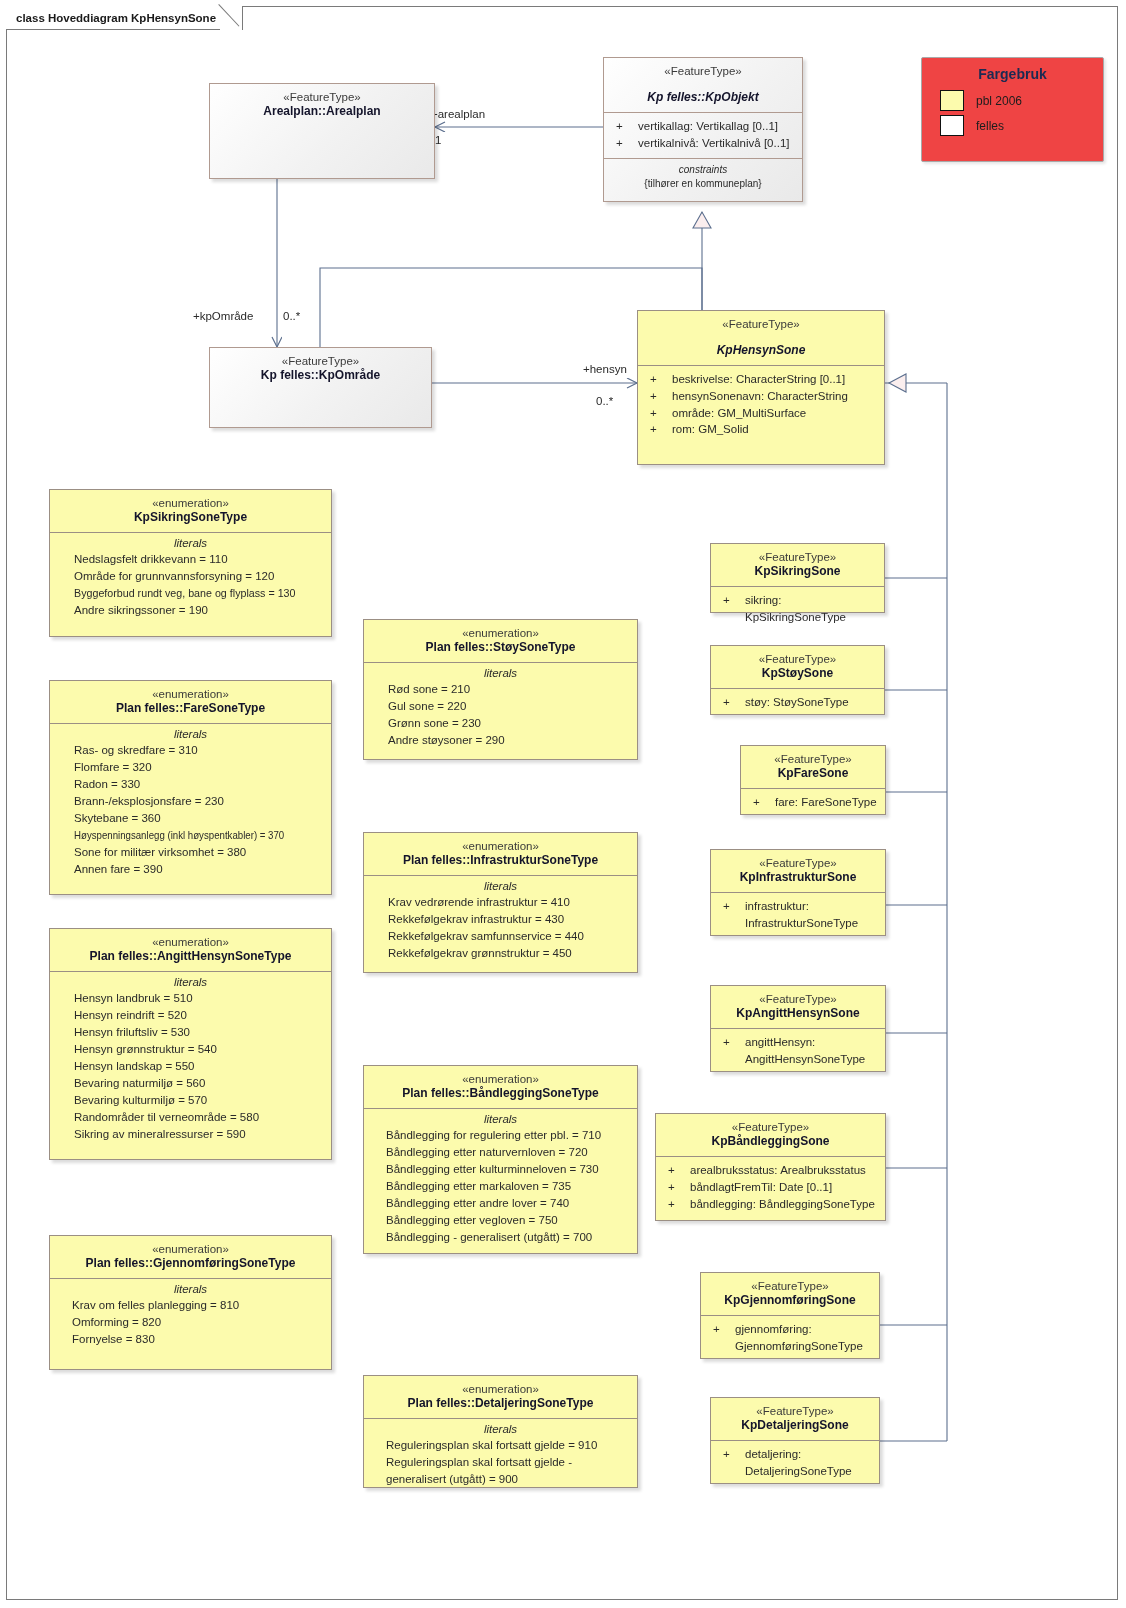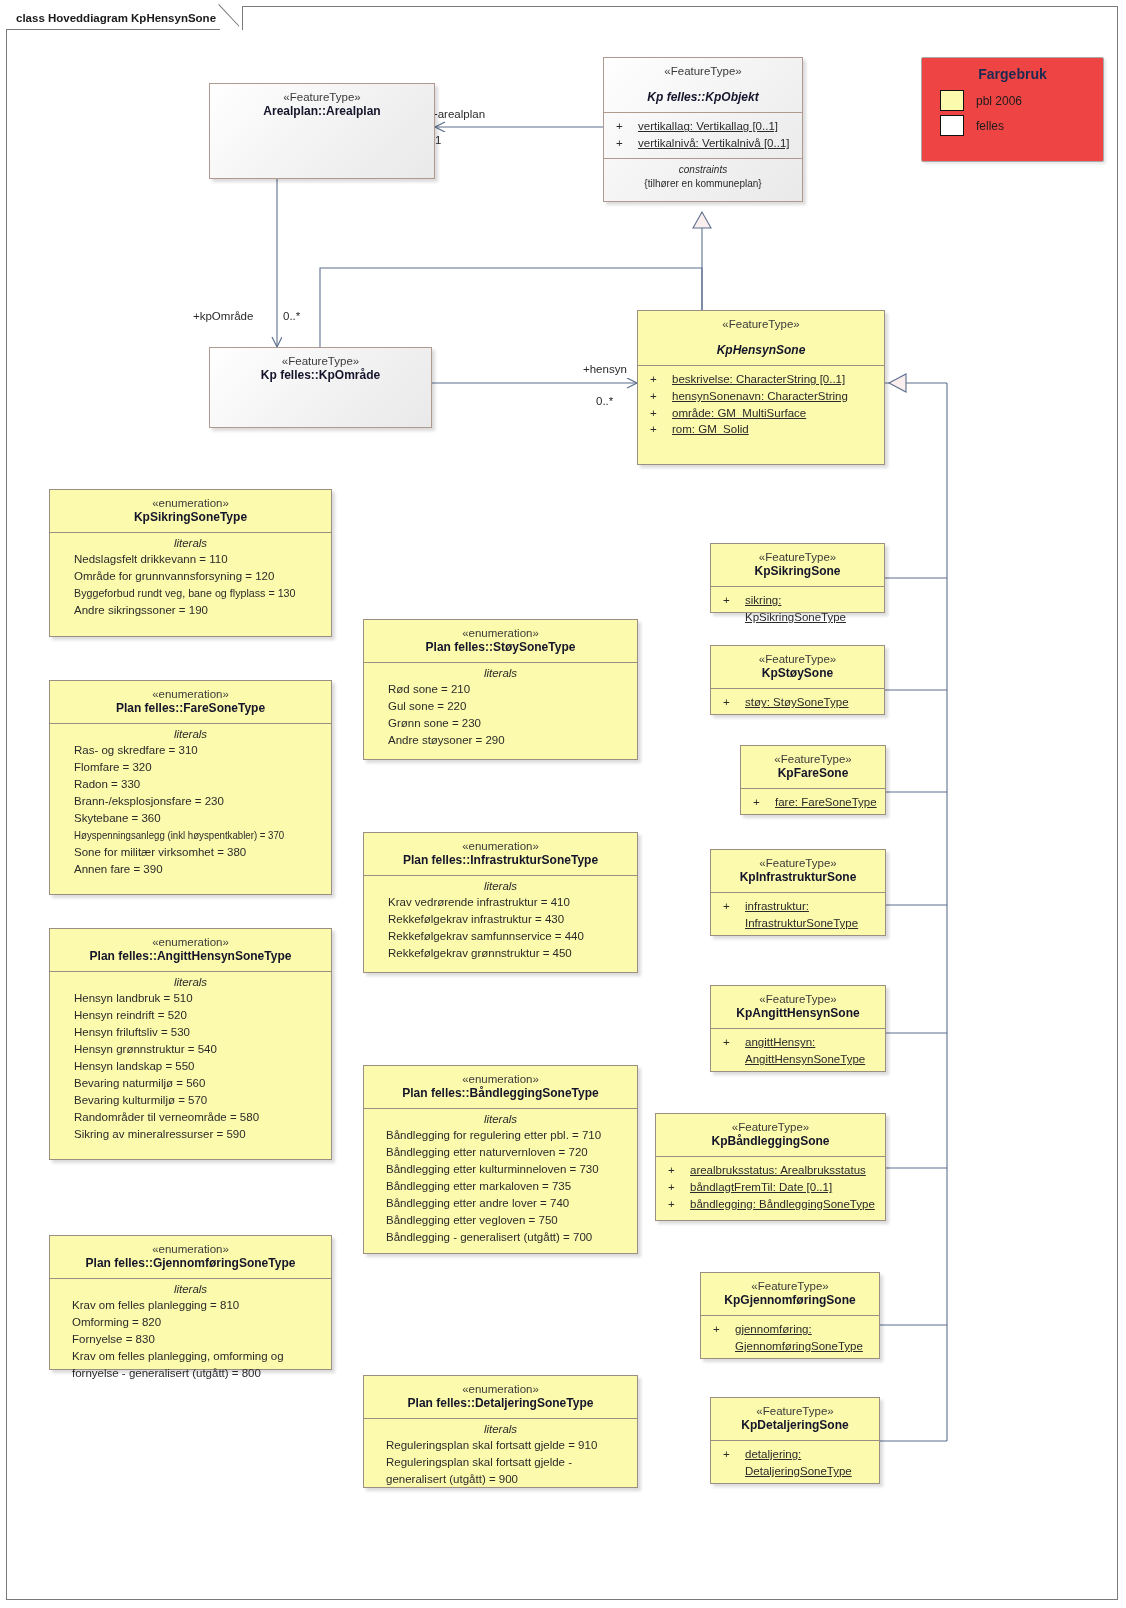--- a/index.html
+++ b/index.html
@@ -30,21 +30,21 @@
   .node.yellow{background:#fcfbad;border-color:#9b8f84;}
   .hdr{padding:6px 6px 7px;text-align:center;line-height:1.25;}
   .stereo{font-size:11.5px;color:#3a3a3a;}
   .cname{font-size:12px;font-weight:bold;color:#14142b;}
   .cname.it{font-style:italic;margin-top:12px;}
   .sep{border-top:1px solid #9b8f84;}
   .sep.white{border-top-color:#b09a90;}
   .attrs{padding:5px 4px 6px 6px;}
   .attr{display:flex;font-size:11.5px;color:#2a2a2a;line-height:1.45;}
   .attr .vis{width:22px;flex:0 0 22px;text-align:left;padding-left:6px;}
-  .attr .txt{flex:1 1 auto;text-decoration:underline;}
+  .attr .txt{flex:1 1 auto;}
   .cblock{padding:4px 6px 7px;text-align:center;font-size:10px;color:#2a2a2a;line-height:1.4;}
   .cblock .ctitle{font-style:italic;}
   .lit-title{text-align:center;font-style:italic;font-size:11.5px;color:#2a2a2a;padding:4px 16px 2px;}
   .lits{padding:0 6px 6px 24px;}
   .lit{font-size:11.5px;color:#2a2a2a;line-height:1.47;white-space:nowrap;}
   .lit.squeeze{transform:scaleX(.93);transform-origin:left center;}
   .lit.wrap{white-space:normal;}
 
   
   #legend{position:absolute;background:#ef4444;border:1px solid #a9a9a9;border-radius:2px;
@@ -248,21 +248,20 @@
     <div class="hdr">
       <div class="stereo">«enumeration»</div>
       <div class="cname">Plan felles::GjennomføringSoneType</div>
     </div>
     <div class="sep">
       <div class="lit-title">literals</div>
       <div class="lits" style="padding-left:22px;padding-right:10px;">
         <div class="lit">Krav om felles planlegging = 810</div>
         <div class="lit">Omforming = 820</div>
         <div class="lit">Fornyelse = 830</div>
-        <div class="lit wrap">Krav om felles planlegging, omforming og fornyelse - generalisert (utgått) = 800</div>
       </div>
     </div>
   </div>
 
   <div class="node yellow" style="left:363px;top:619px;width:275px;height:141px;">
     <div class="hdr">
       <div class="stereo">«enumeration»</div>
       <div class="cname">Plan felles::StøySoneType</div>
     </div>
     <div class="sep">

